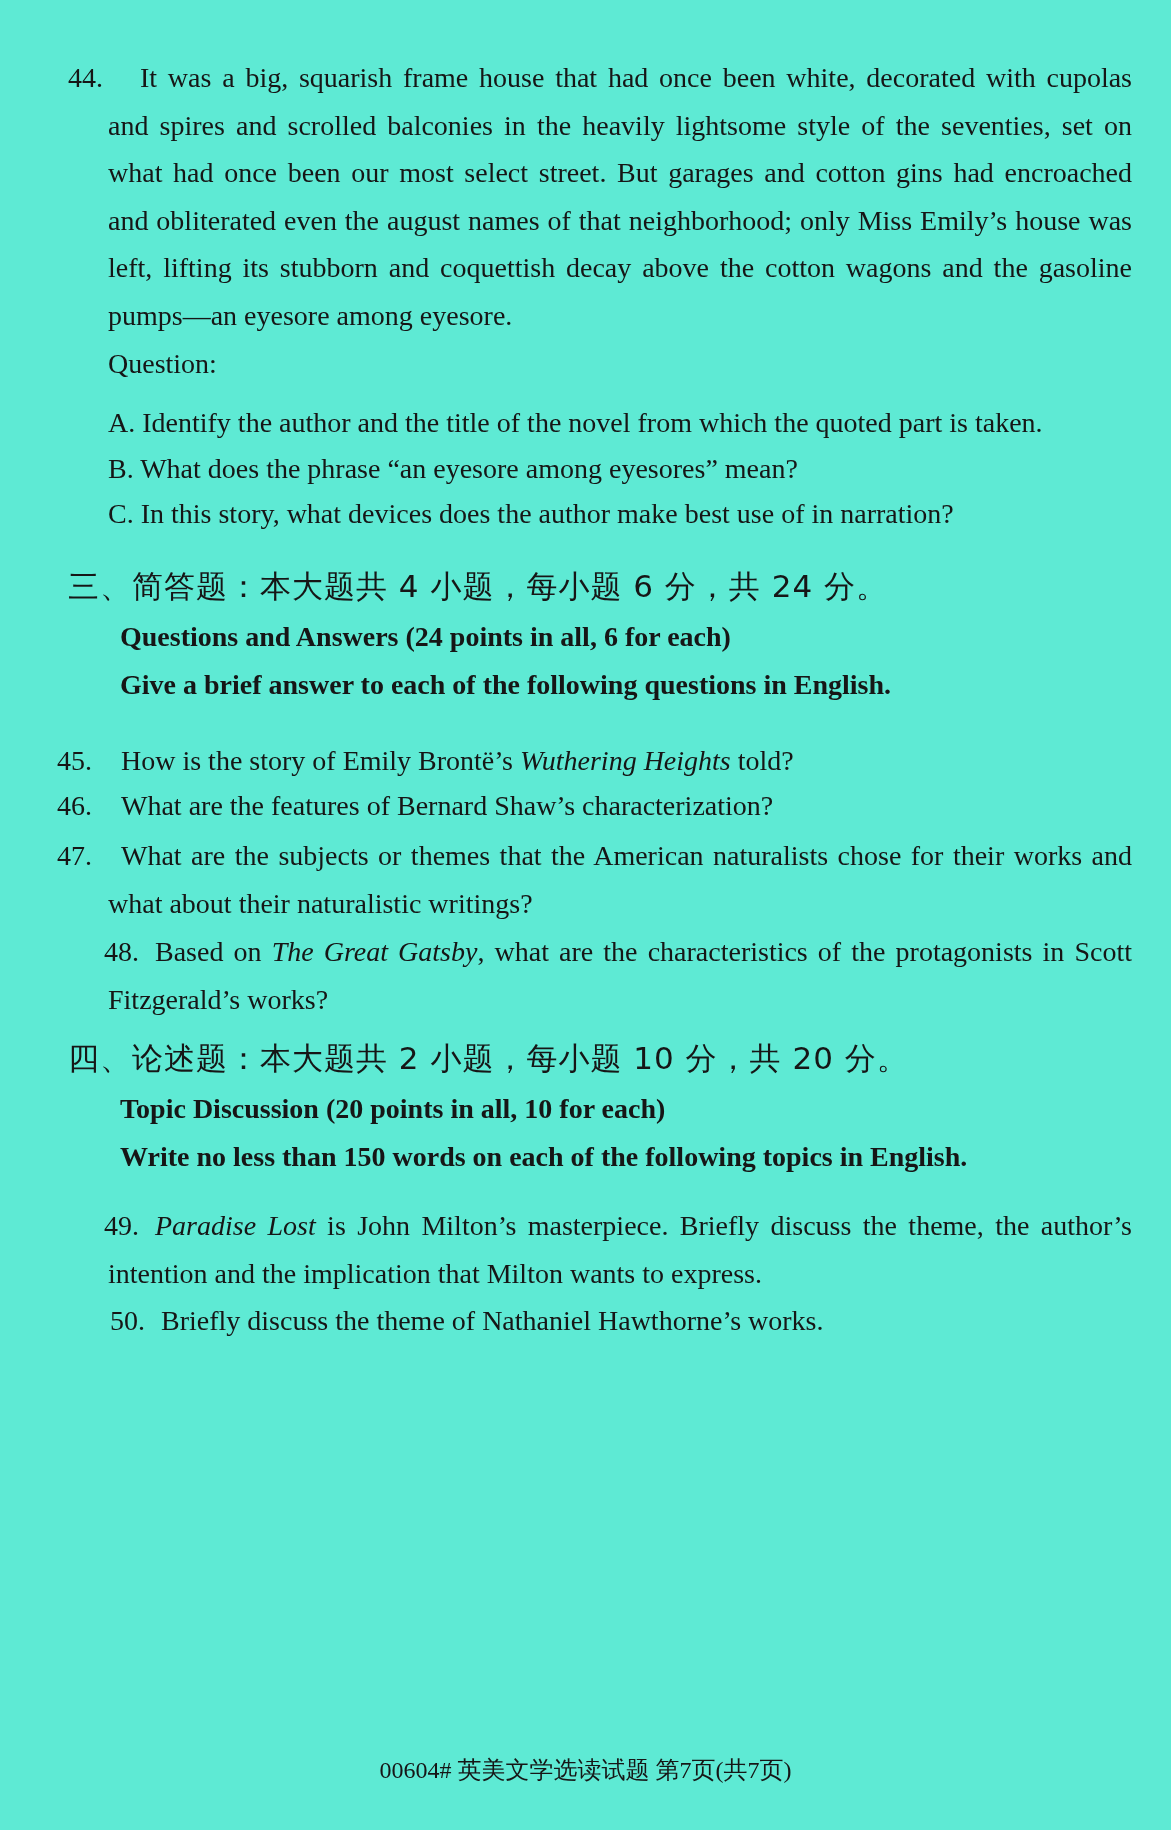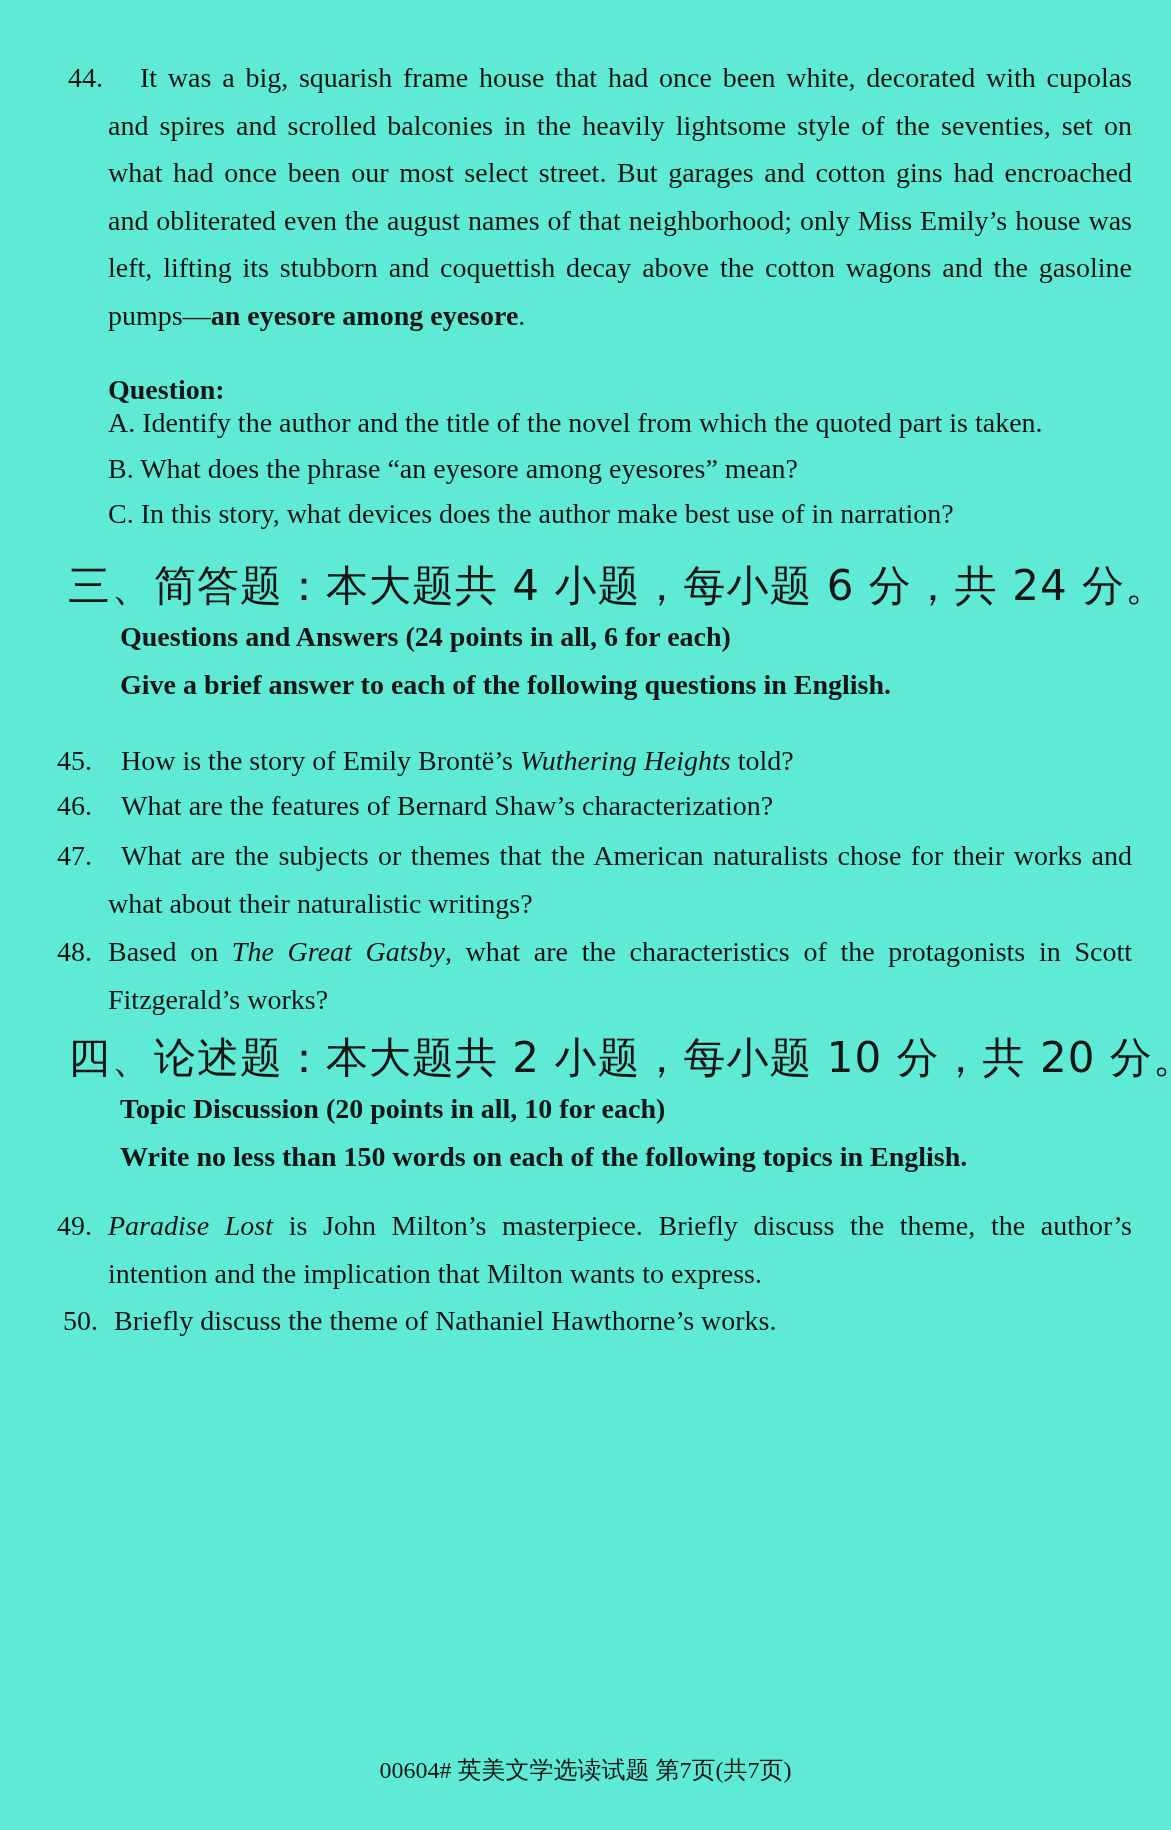--- a/index.html
+++ b/index.html
@@ -13,26 +13,26 @@
     overflow:hidden;
   }
   .blk{position:absolute;}
   .line{white-space:nowrap;line-height:47.5px;}
   .j{text-align:justify;text-align-last:justify;-moz-text-align-last:justify;}
   .ind40{padding-left:40px;}
   .ind51{padding-left:51px;}
   .num{display:inline-block;}
   .w72{width:72px;}
   .w64{width:64px;}
-  .w51{width:51px;}
-  .bold{font-weight:bold;margin-top:26px;}
+  .w51{width:51px;margin-left:47px;}
+  .bold{font-weight:normal;}
   i{font-style:italic;}
   .zh-heading{
     font-family:"DejaVu Sans","Liberation Sans",sans-serif;
-    font-size:42px;
+    font-size:31px;
     letter-spacing:1px;
     line-height:40px;
     white-space:nowrap;
   }
   .subtitle{font-weight:bold;line-height:40px;white-space:nowrap;}
   .abc .line{line-height:45.7px;}
   .footer{
     position:absolute;left:0;width:100%;
     text-align:center;
     font-size:24px;line-height:40px;

